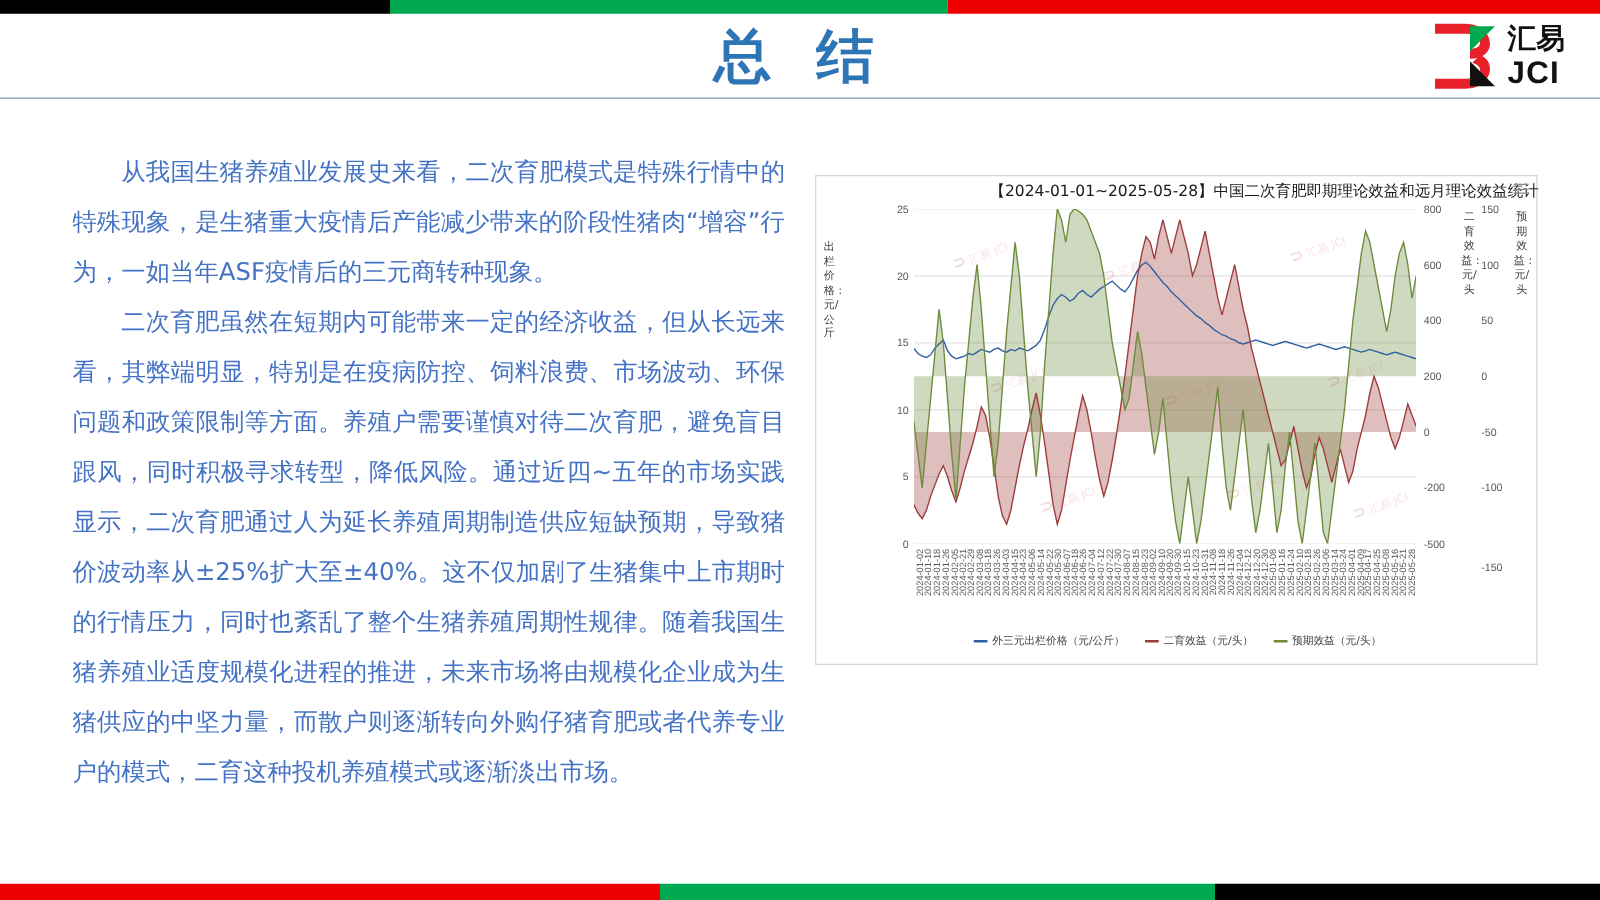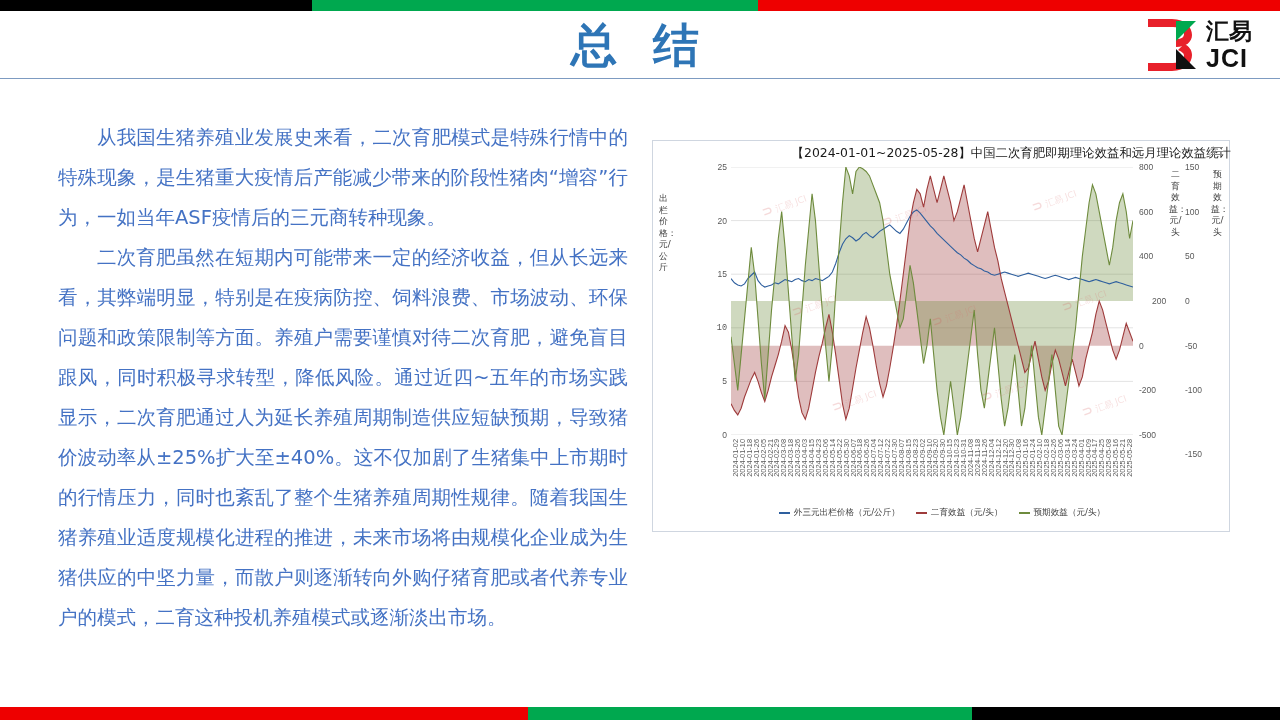--- a/index.html
+++ b/index.html
@@ -174,21 +174,21 @@
         <i></i>
         <i></i>
         <i></i>
       </div>
 
     <div class="axis-left-title">出栏价格：元/公斤</div>
     <div class="axis-left-ticks">
         <span style="top: 0px;">25</span>
         <span style="top: 53.6px;">20</span>
         <span style="top: 107.2px;">15</span>
-        <span style="top: 160.8px; font-family: Liberation Mono, monospace;">10</span>
+        <span style="top: 160.8px;">10</span>
         <span style="top: 214.4px;">5</span>
         <span style="top: 268px;">0</span>
       </div>
 
     <div class="plot">
       <div class="plot-inner">
           <svg width="402" height="268">
             <line x1="0" x2="402" y1="0" y2="0" stroke="#e3e3e3" stroke-width="1"></line>
             <line x1="0" x2="402" y1="53.599999999999994" y2="53.599999999999994" stroke="#e3e3e3" stroke-width="1"></line>
             <line x1="0" x2="402" y1="107.20000000000002" y2="107.20000000000002" stroke="#e3e3e3" stroke-width="1"></line>
@@ -210,21 +210,21 @@
           <div class="wm" style="left: 100px; top: 225px;"><b>⊃</b> 汇易 JCI</div>
           <div class="wm" style="left: 250px; top: 215px;"><b>⊃</b> 汇易 JCI</div>
           <div class="wm" style="left: 350px; top: 230px;"><b>⊃</b> 汇易 JCI</div>
         </div>
     </div>
 
     <div class="axis-r1-ticks">
         <span style="top: 0px;">800</span>
         <span style="top: 44.6667px;">600</span>
         <span style="top: 89.3333px;">400</span>
-        <span style="top: 134px; margin-left: 13px;">200</span>
+        <span style="top: 134px;">200</span>
         <span style="top: 178.667px;">0</span>
         <span style="top: 223.333px;">-200</span>
         <span style="top: 268px;">-500</span>
       </div>
     <div class="axis-r1-title">二育效益：元/头</div>
     <div class="axis-r2-ticks">
         <span style="top: 0px;">150</span>
         <span style="top: 44.6667px;">100</span>
         <span style="top: 89.3333px;">50</span>
         <span style="top: 134px;">0</span>

